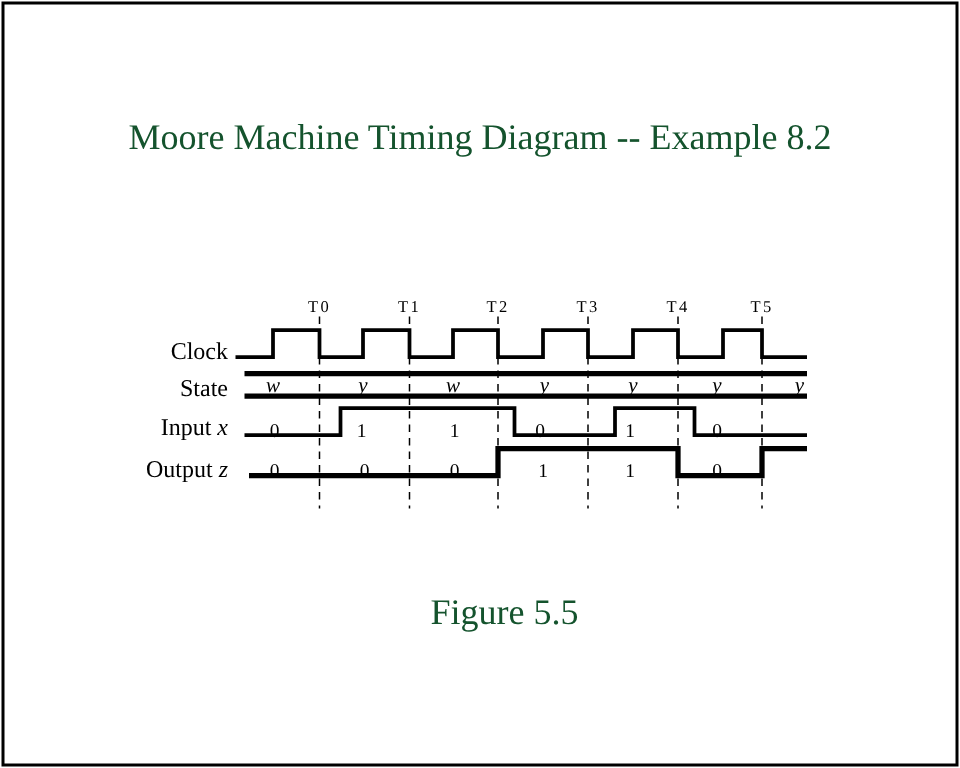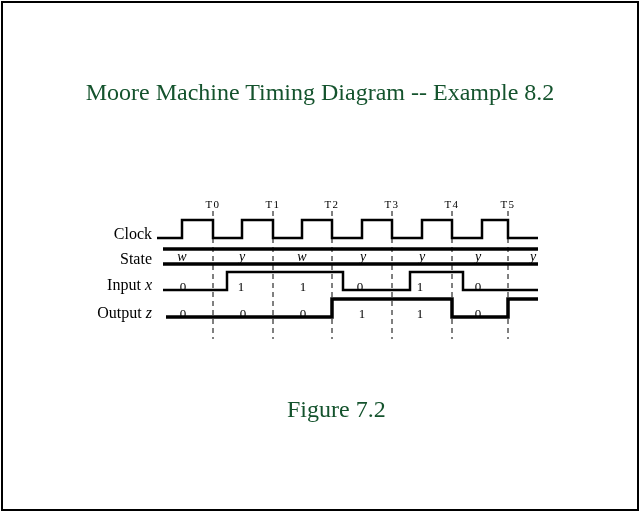--- a/index.html
+++ b/index.html
@@ -72,14 +72,14 @@
       <text x="478" y="291" text-anchor="middle" font-size="13" font-family="&quot;Liberation Serif&quot;,&quot;DejaVu Serif&quot;,serif" fill="#000000">0</text>
       <text x="152" y="318" text-anchor="end" font-size="16" font-family="&quot;Liberation Serif&quot;,&quot;DejaVu Serif&quot;,serif" fill="#000000">Output <tspan font-style="italic">z</tspan></text>
       <polyline points="166,317 332,317 332,299 452,299 452,317 508,317 508,299 538,299" fill="none" stroke="#000000" stroke-width="3.5" stroke-linejoin="miter"></polyline>
       <text x="183" y="318" text-anchor="middle" font-size="13" font-family="&quot;Liberation Serif&quot;,&quot;DejaVu Serif&quot;,serif" fill="#000000">0</text>
       <text x="243" y="318" text-anchor="middle" font-size="13" font-family="&quot;Liberation Serif&quot;,&quot;DejaVu Serif&quot;,serif" fill="#000000">0</text>
       <text x="303" y="318" text-anchor="middle" font-size="13" font-family="&quot;Liberation Serif&quot;,&quot;DejaVu Serif&quot;,serif" fill="#000000">0</text>
       <text x="362" y="318" text-anchor="middle" font-size="13" font-family="&quot;Liberation Serif&quot;,&quot;DejaVu Serif&quot;,serif" fill="#000000">1</text>
       <text x="420" y="318" text-anchor="middle" font-size="13" font-family="&quot;Liberation Serif&quot;,&quot;DejaVu Serif&quot;,serif" fill="#000000">1</text>
       <text x="478" y="318" text-anchor="middle" font-size="13" font-family="&quot;Liberation Serif&quot;,&quot;DejaVu Serif&quot;,serif" fill="#000000">0</text>
     </svg>
-  <div class="caption">Figure 7.2</div>
+  <div class="caption">Figure 5.5</div>
 </div>
 
 </body></html>

